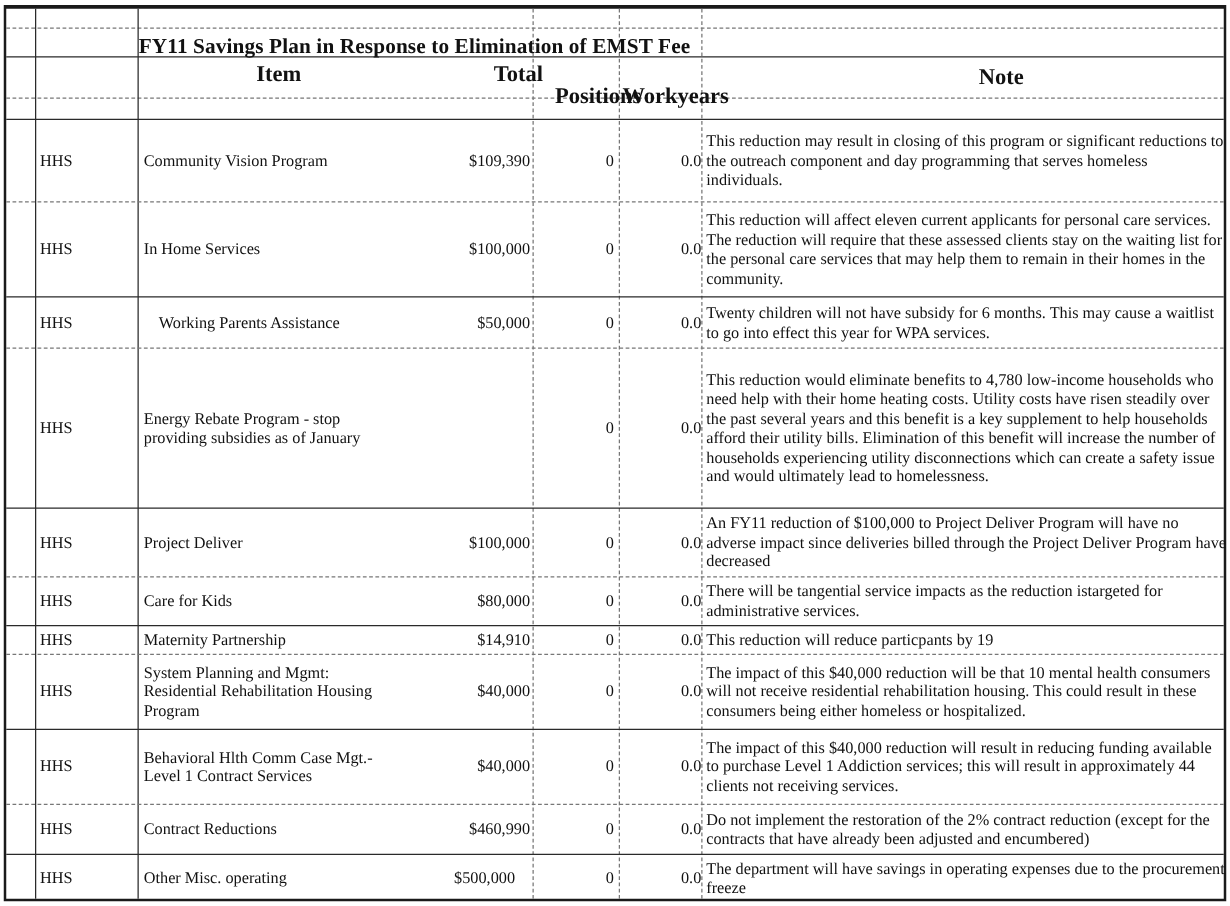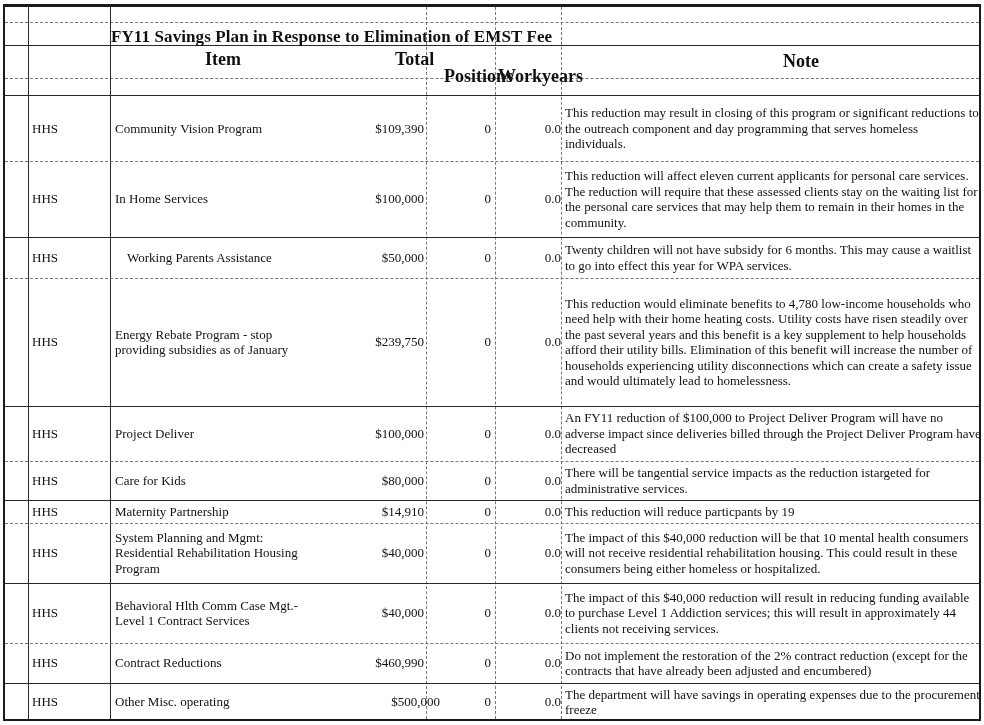--- a/index.html
+++ b/index.html
@@ -84,21 +84,20 @@
         <div class="cell c-item" style="width: 195px; margin-left: 12px;">Working Parents Assistance</div>
         <div class="cell c-total" style="left: 300px; width: 121px;">$50,000</div>
         <div class="cell c-pos" style="left: 421px; width: 68px;">0</div>
         <div class="cell c-note">Twenty children will not have subsidy for 6 months.  This may cause a waitlist to go into effect this year for WPA services.</div>
         <div class="cell" style="left: 490px; width: 66px; justify-content: flex-end; padding-right: 0px; align-items: center;">0.0</div>
       </div>
       <div class="row" style="top: 271px; height: 128px;">
         <div class="hline dashed" style="top: 0px;"></div>
         <div class="cell c-dept">HHS</div>
         <div class="cell c-item" style="width: 195px;">Energy Rebate Program - stop providing subsidies as of January</div>
-        <div class="cell c-total" style="left: 300px; width: 121px;">$239,750</div>
         <div class="cell c-pos" style="left: 421px; width: 68px;">0</div>
         <div class="cell c-note">This reduction would eliminate benefits to 4,780 low-income households who need help with their home heating costs.  Utility costs have risen steadily over the past several years and this benefit is a key supplement to help households afford their utility bills.  Elimination of this benefit will increase the number of households experiencing utility disconnections which can create a safety issue and would ultimately lead to homelessness.</div>
         <div class="cell" style="left: 490px; width: 66px; justify-content: flex-end; padding-right: 0px; align-items: center;">0.0</div>
       </div>
       <div class="row" style="top: 399px; height: 55px;">
         <div class="hline solid" style="top: 0px;"></div>
         <div class="cell c-dept">HHS</div>
         <div class="cell c-item" style="width: 195px;">Project Deliver</div>
         <div class="cell c-total" style="left: 300px; width: 121px;">$100,000</div>
         <div class="cell c-pos" style="left: 421px; width: 68px;">0</div>
@@ -147,19 +146,19 @@
         <div class="cell c-item" style="width: 195px;">Contract Reductions</div>
         <div class="cell c-total" style="left: 300px; width: 121px;">$460,990</div>
         <div class="cell c-pos" style="left: 421px; width: 68px;">0</div>
         <div class="cell c-note">Do not implement the restoration of the 2% contract reduction (except for the contracts that have already been adjusted and encumbered)</div>
         <div class="cell" style="left: 490px; width: 66px; justify-content: flex-end; padding-right: 0px; align-items: center;">0.0</div>
       </div>
       <div class="row" style="top: 676px; height: 38px;">
         <div class="hline solid" style="top: 0px;"></div>
         <div class="cell c-dept">HHS</div>
         <div class="cell c-item" style="width: 195px;">Other Misc. operating</div>
-        <div class="cell c-total" style="left: 316px; width: 121px;">$500,000</div>
+        <div class="cell c-total" style="left: 288px; width: 121px;">$500,000</div>
         <div class="cell c-pos" style="left: 421px; width: 68px;">0</div>
         <div class="cell c-note">The department will have savings in operating expenses due to the procurement freeze</div>
         <div class="cell" style="left: 490px; width: 66px; justify-content: flex-end; padding-right: 0px; align-items: center;">0.0</div>
       </div>
     </div>
 </div>
 
 </body></html>

